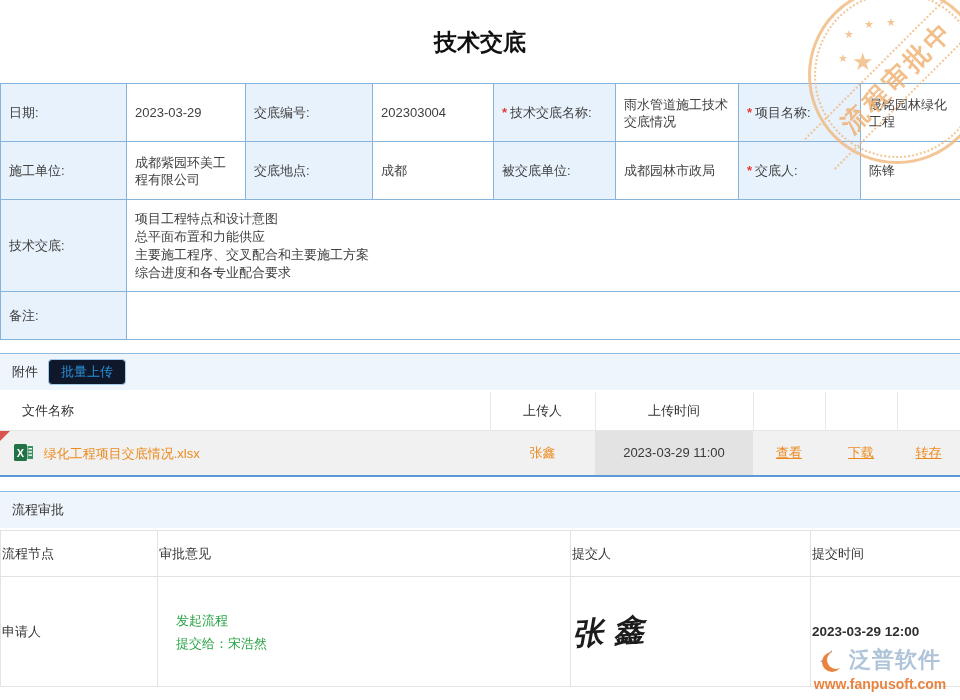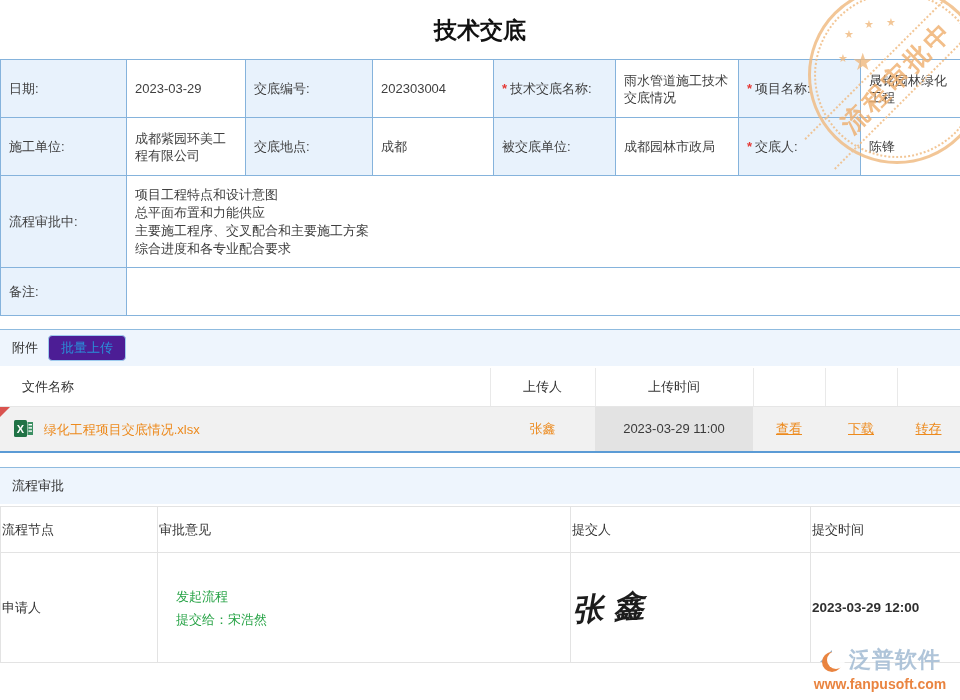--- a/index.html
+++ b/index.html
@@ -1,42 +1,42 @@
 <!DOCTYPE html>
 <html><head>
 <meta charset="utf-8">
 <style>
   html,body{margin:0;padding:0;}
   body{
     width:960px;height:700px;position:relative;overflow:hidden;background:#fff;
     font-family:"Liberation Sans","DejaVu Sans",sans-serif;color:#3f3f3f;
   }
   h1.page-title{
-    margin:0;padding:15px 0 13px 0;text-align:center;
+    margin:12px;padding:15px 0 13px 0;text-align:center;
     font-size:23px;font-weight:bold;color:#111;
   }
   
   .section-band{
     border-top:1px solid #8fbbdf;background:#eef5fd;height:37px;
     box-sizing:border-box;display:flex;align-items:center;gap:10px;
     padding-left:12px;font-size:13px;color:#333;margin-bottom:2px;
   }
   
   table{border-collapse:collapse;table-layout:fixed;width:960px;}
   .info-table td{
     border:1px solid #85b3dc;font-size:13px;color:#3f3f3f;
     padding:4px 8px;box-sizing:border-box;vertical-align:middle;
   }
   .info-table td.lbl{background:#e8f2fc;text-align:left;margin-left:8px;}
   .info-table td.val{background:#fff;text-align:left;word-break:break-all;line-height:17px;}
   .req{color:#e53935;font-weight:bold;margin-right:3px;}
   .content-lines div{line-height:18px;}
   
   .btn-upload{
-    display:inline-block;background:#4c1d95;border:1px solid #9ecbee;border-radius:4px;
+    display:inline-block;background:#0f172a;border:1px solid #9ecbee;border-radius:4px;
     color:#2a8fd8;font-size:13px;padding:4px 12px;cursor:pointer;line-height:16px;
   }
   .attach-table td{font-size:13px;box-sizing:border-box;}
   .attach-head td{
     height:38px;background:#fff;border-bottom:1px solid #e6e6e6;border-left:1px solid #e9e9e9;
     text-align:center;color:#333;
   }
   .attach-head td:first-child{border-left:none;text-align:left;padding-left:22px;}
   .attach-row td{
     height:46px;background:#f1f1f1;border-bottom:2px solid #5b9bd5;text-align:center;
@@ -134,21 +134,21 @@
       <td class="lbl"><span>施工单位:</span></td>
       <td class="val"><span>成都紫园环美工程有限公司</span></td>
       <td class="lbl"><span>交底地点:</span></td>
       <td class="val"><span>成都</span></td>
       <td class="lbl"><span>被交底单位:</span></td>
       <td class="val"><span>成都园林市政局</span></td>
       <td class="lbl"><span class="req">*</span><span>交底人:</span></td>
       <td class="val"><span>陈锋</span></td>
     </tr>
     <tr style="height:92px">
-      <td class="lbl"><span>流程审批中:</span></td>
+      <td class="lbl"><span>技术交底:</span></td>
       <td class="val content-lines" colspan="7">
         <div>项目工程特点和设计意图</div>
         <div>总平面布置和力能供应</div>
         <div>主要施工程序、交叉配合和主要施工方案</div>
         <div>综合进度和各专业配合要求</div>
       </td>
     </tr>
     <tr style="height:48px">
       <td class="lbl"><span>备注:</span></td>
       <td class="val" colspan="7"><span></span></td>

